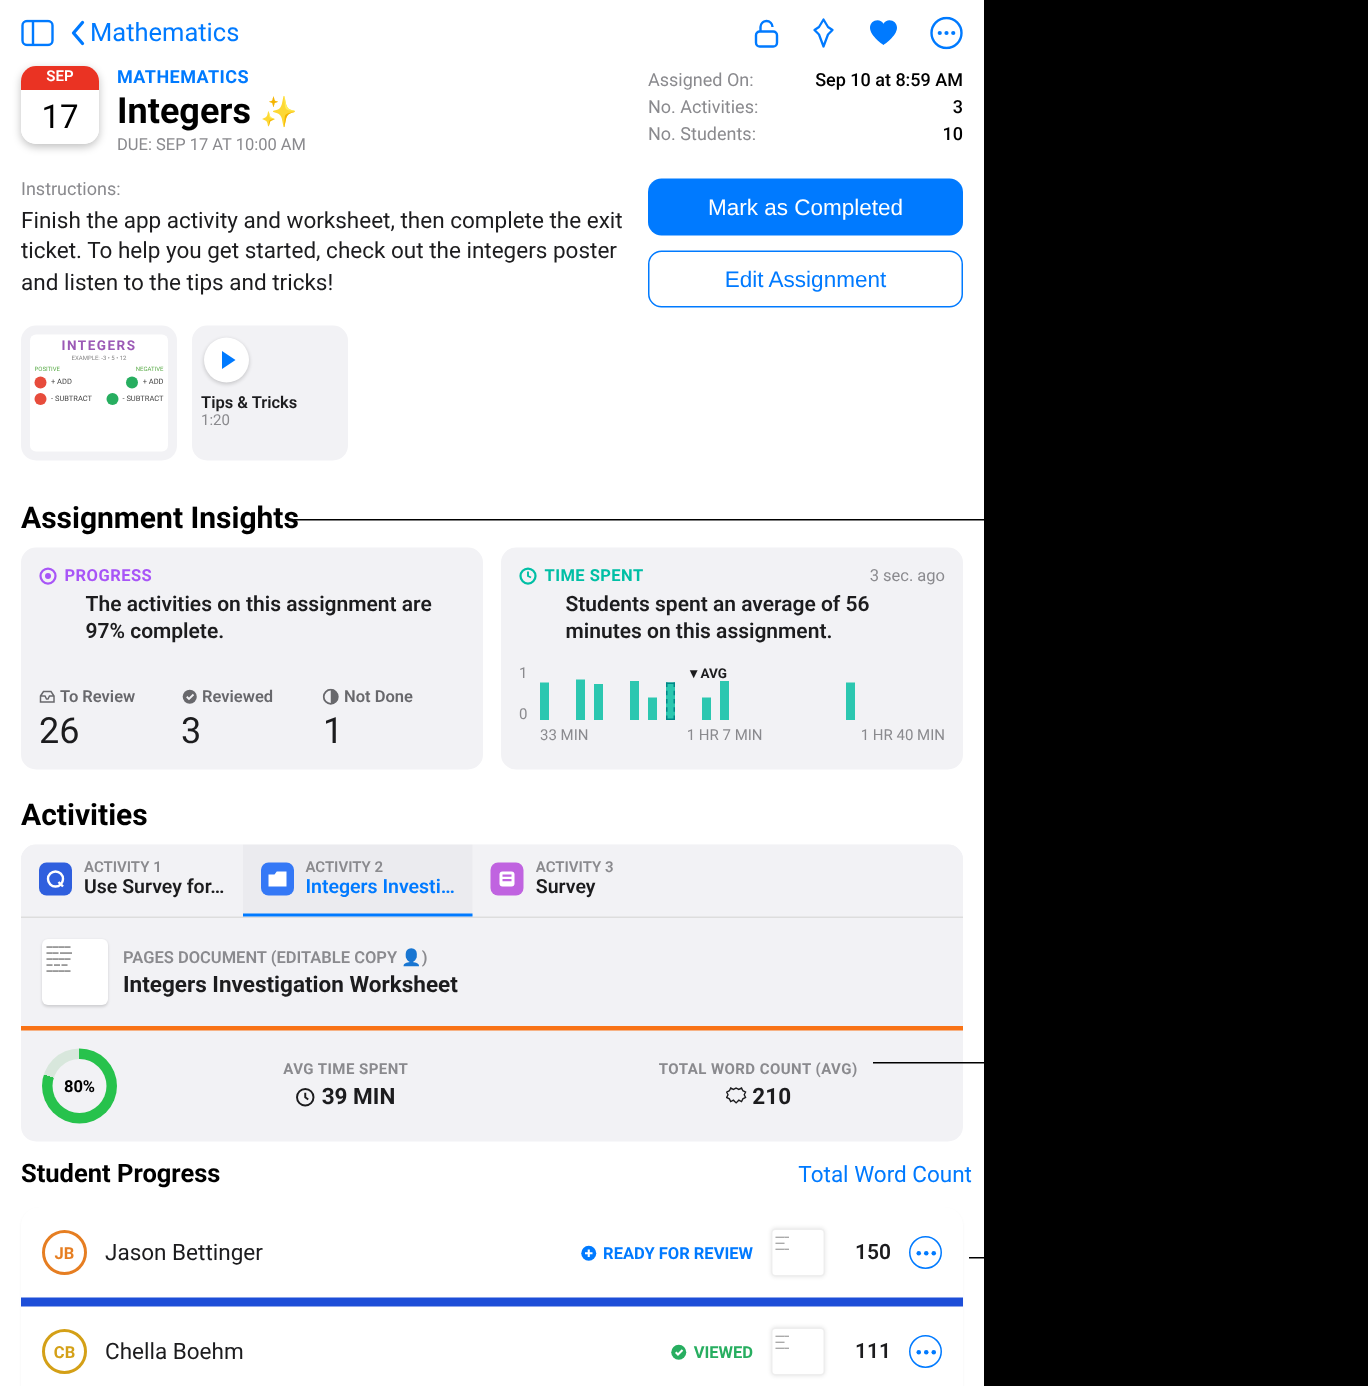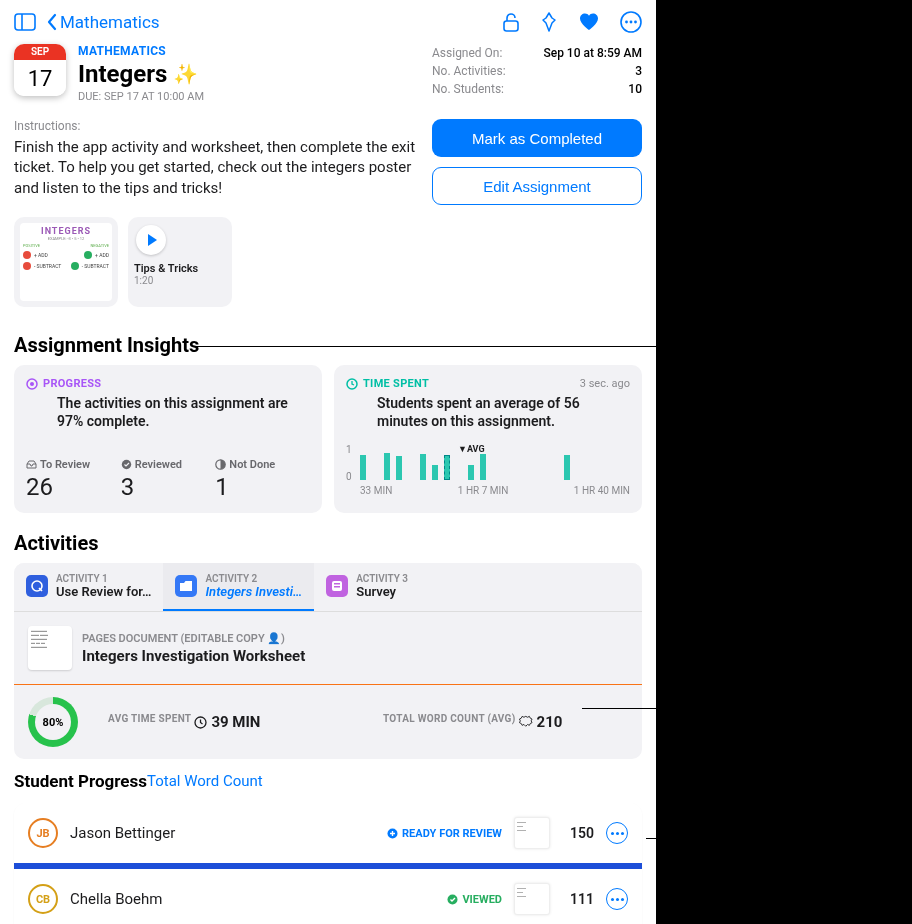--- a/index.html
+++ b/index.html
@@ -314,26 +314,26 @@
   .tab-icon {
     width: 22px; height: 22px; border-radius: 5px;
     display:flex; align-items:center; justify-content:center;
   }
   .tab-icon.q { background:#2f5fde; }
   .tab-icon.f { background:#3478f6; }
   .tab-icon.s { background:#c063e0; }
   .tab-text { display:flex; flex-direction:column; max-width: 120px;}
   .tab-sub { font-size:10px; color:#8a8a8e; font-weight:600; text-transform:uppercase;}
   .tab-title { font-size:13px; font-weight:600; color:#1c1c1e; white-space:nowrap; overflow:hidden; text-overflow:ellipsis;}
-  .tab.active .tab-title { color:#007aff;font-style:italic; }
+  .tab.active .tab-title { color:#007aff; }
   .doc-row {
     display:flex; align-items:center; justify-content:space-between;
     padding: 14px 14px;
     gap: 12px;
-    border-bottom: 1px solid #f97316;
+    border-bottom: 3px solid #f97316;
   }
   .doc-left { display:flex; gap:10px; align-items:center;}
   .doc-thumb {
     width:44px; height:44px; background:#fff; border-radius:4px;
     box-shadow:0 1px 2px rgba(0,0,0,0.15);
     padding:3px;
     font-size:4px;
     line-height:1;
     color:#999;
   }
@@ -351,26 +351,26 @@
   .ring {
     width:50px; height:50px; border-radius:50%;
     background: conic-gradient(#27c24c 0% 80%, #d8e7dc 80% 100%);
     display:flex; align-items:center; justify-content:center;
     position:relative;
   }
   .ring::after {
     content:""; position:absolute; width:36px; height:36px; background:#f2f2f5; border-radius:50%;
   }
   .ring span { position:relative; z-index:1; font-size:11px; font-weight:700;}
-  .summary-col { flex:1; text-align:center; display:flex; gap:3px;}
+  .summary-col { flex:1; text-align:center; display:flex; flex-direction:column; gap:3px;}
   .sum-label { font-size:10px; font-weight:700; color:#8a8a8e; letter-spacing:0.3px;}
   .sum-val { font-size:15px; font-weight:700; color:#1c1c1e; display:flex; align-items:center; justify-content:center; gap:4px;}
   
   .sp-head {
-    display:flex; align-items:center;
+    display:flex; justify-content:space-between; align-items:center;
     padding: 12px 8px 6px 14px;
   }
   .sp-title { font-size:17px; font-weight:700; }
   .sp-sort { color:#007aff; font-size:15px; cursor:pointer;}
   .student-list {
     margin: 6px 14px 0 14px;
     background:#fff;
     border-radius:12px;
     box-shadow: 0 1px 2px rgba(0,0,0,0.05);
     overflow:hidden;
@@ -633,21 +633,21 @@
     <div class="tabs">
       <div class="tab">
         <div class="tab-icon q">
           <svg width="14" height="14" viewBox="0 0 14 14">
               <circle cx="7" cy="7" r="5" stroke="#fff" stroke-width="1.6" fill="none"></circle>
               <path d="M9 9 L12 12" stroke="#fff" stroke-width="1.6"></path>
             </svg>
         </div>
         <div class="tab-text">
           <span class="tab-sub">ACTIVITY 1</span>
-          <span class="tab-title">Use Review for…</span>
+          <span class="tab-title">Use Survey for…</span>
         </div>
       </div>
       <div class="tab active">
         <div class="tab-icon f">
           <svg width="14" height="12" viewBox="0 0 14 12">
               <path d="M1 3 H5 L6.5 1 H13 V11 H1 Z" fill="#fff"></path>
             </svg>
         </div>
         <div class="tab-text">
           <span class="tab-sub">ACTIVITY 2</span>

